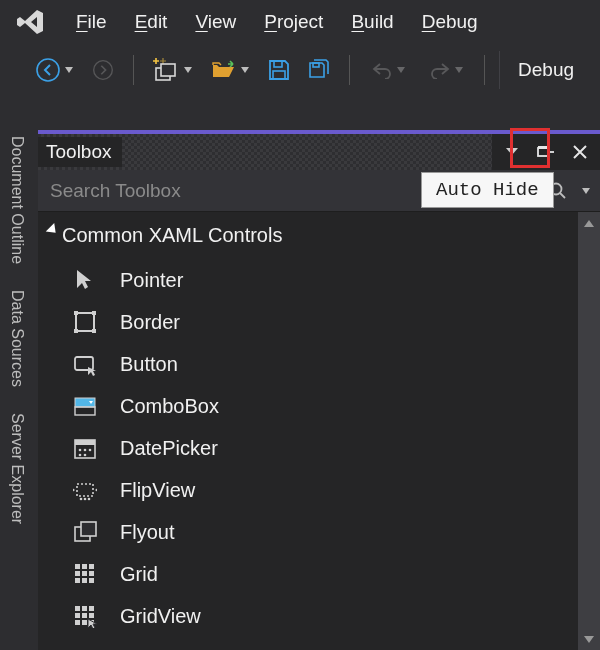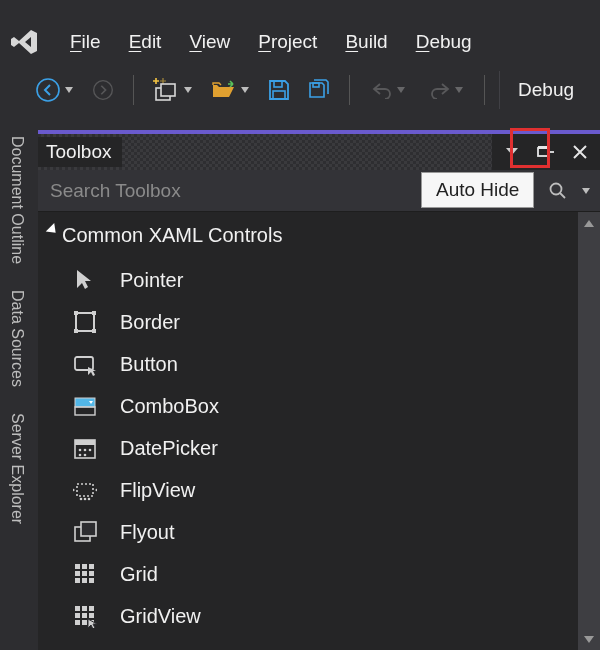--- a/index.html
+++ b/index.html
@@ -11,23 +11,22 @@
     font-size: 17px;
     overflow: hidden;
     position: relative;
   }
 
   
   .menubar {
     display: flex;
     align-items: center;
     height: 44px;
-    padding: 0 6px;
+    padding: 0 12px;
     gap: 28px;
-    margin-top: 20px;
   }
   .vs-logo {
     width: 36px; height: 36px;
     display: flex; align-items: center; justify-content: center;
   }
   .menu-item {
     color: #f1f1f1;
     font-size: 19px;
     cursor: pointer;
   }
@@ -130,20 +129,21 @@
     pointer-events: none;
   }
   .tooltip {
     position: absolute;
     background: #f7f7f7;
     color: #222;
     border: 1px solid #999;
     padding: 6px 14px;
     font-size: 19px;
     z-index: 10;
+    font-family: Liberation Mono, monospace;
   }
 
   
   .search-row {
     display: flex;
     align-items: center;
     height: 42px;
     background: #333337;
     border-bottom: 1px solid #1e1e1e;
   }

